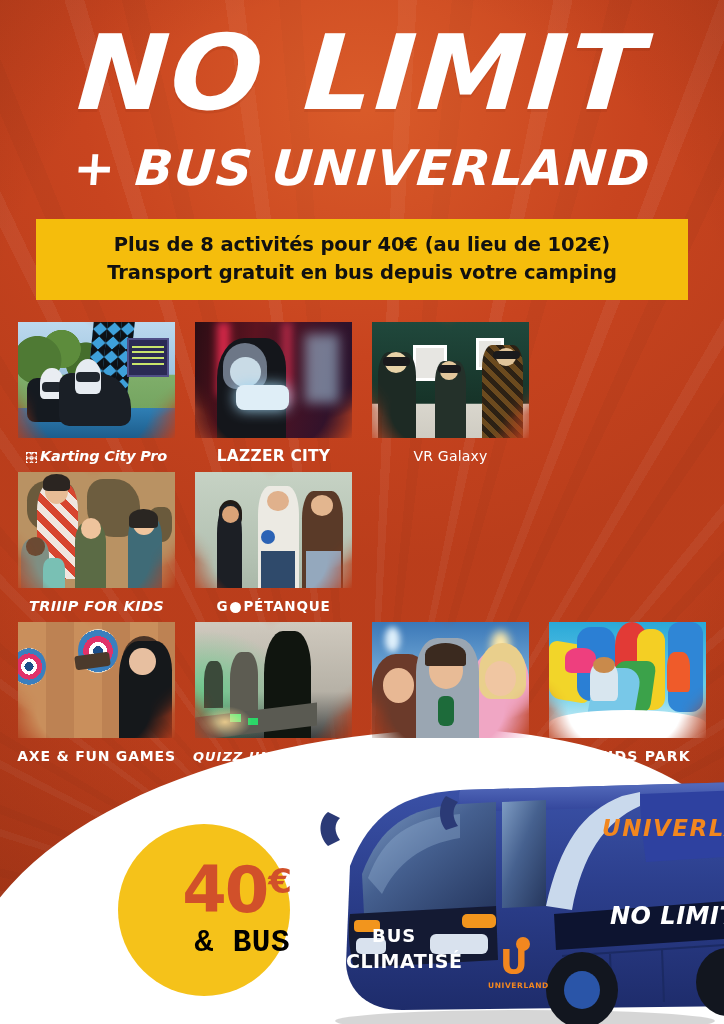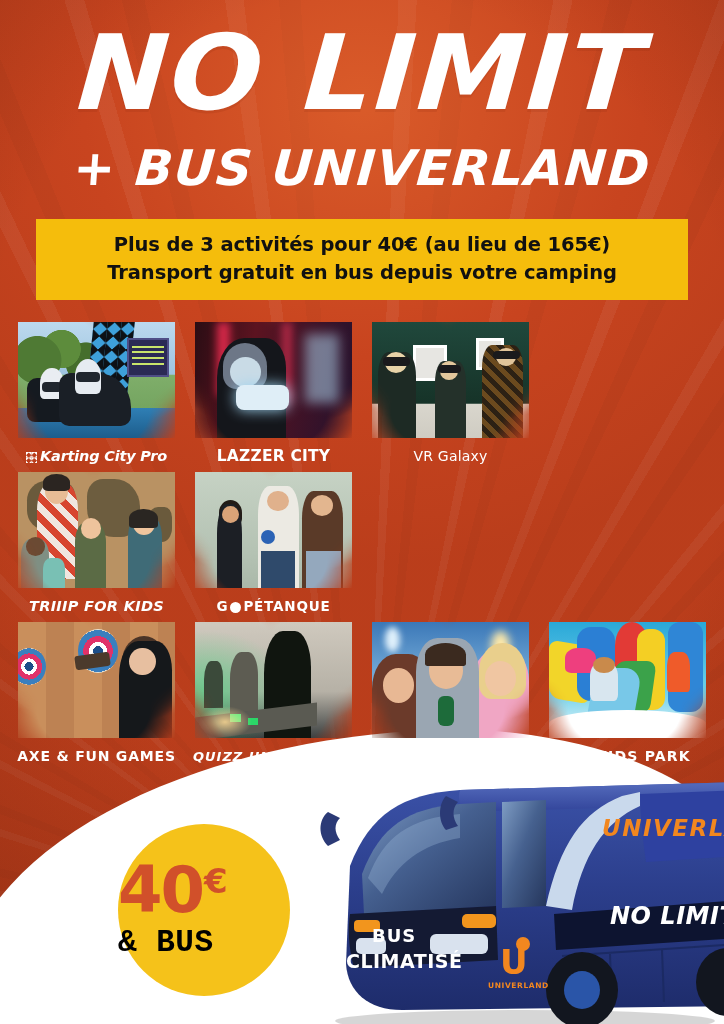--- a/index.html
+++ b/index.html
@@ -361,21 +361,21 @@
   
   .badge{
     position:absolute;
     left:118px; bottom:28px;
     width:172px; height:172px;
     border-radius:50%;
     background:#f5c21a;
     z-index:9;
     display:flex;
     flex-direction:column;
-    align-items:flex-start;
+    align-items:flex-end;
     justify-content:center;
   }
   .badge-price{
     font-family:"DejaVu Sans", sans-serif;
     font-weight:bold;
     color:#d1502a;
     font-size:64px;
     line-height:0.9;
     letter-spacing:-2px;
     display:flex;
@@ -404,21 +404,21 @@
 
   <div class="bottom-white"></div>
   <div class="bottom-white2"></div>
 
   <div class="headline-wrap">
     <div class="headline">NO LIMIT</div>
     <div class="subhead">+ BUS UNIVERLAND</div>
   </div>
 
   <div class="banner">
-    <div class="banner-line">Plus de 3 activités pour 40€  (au lieu de 165€)</div>
+    <div class="banner-line">Plus de 8 activités pour 40€  (au lieu de 102€)</div>
     <div class="banner-line">Transport gratuit en bus depuis votre camping</div>
   </div>
 
   <div class="grid">
 
     <div class="row">
 
       <div class="cell">
         <div class="thumb">
           <div class="thumb-inner sc">

